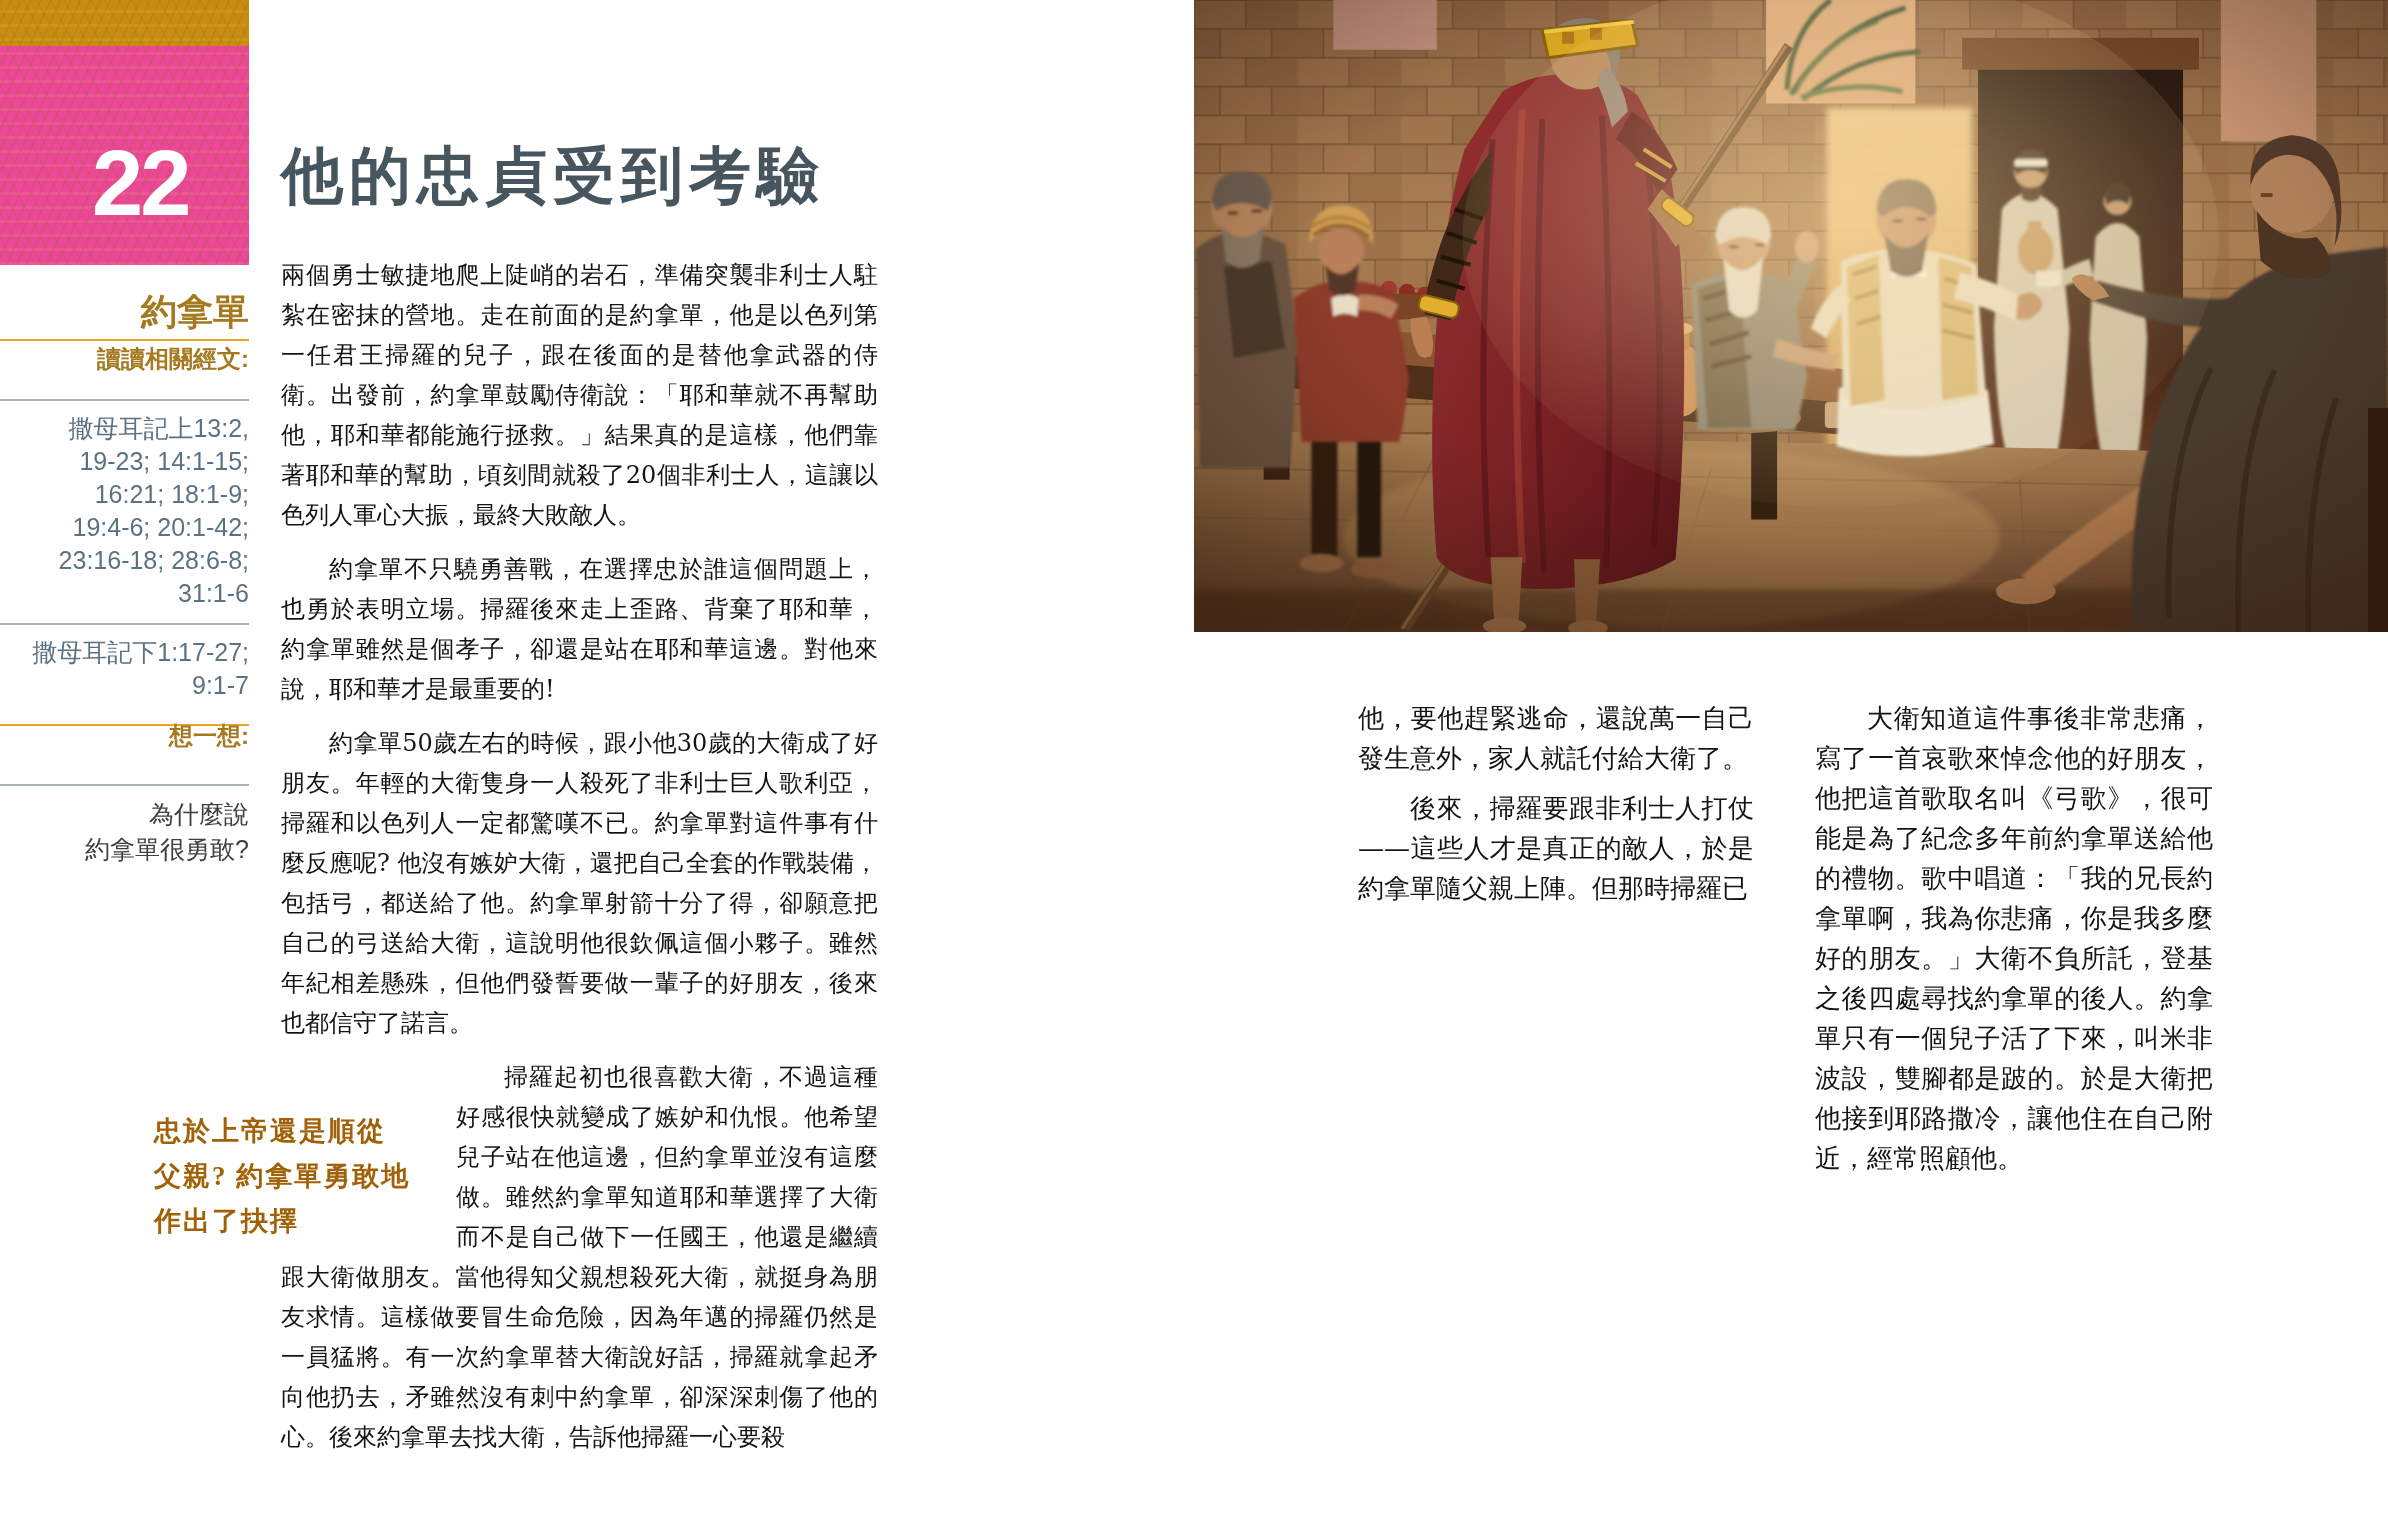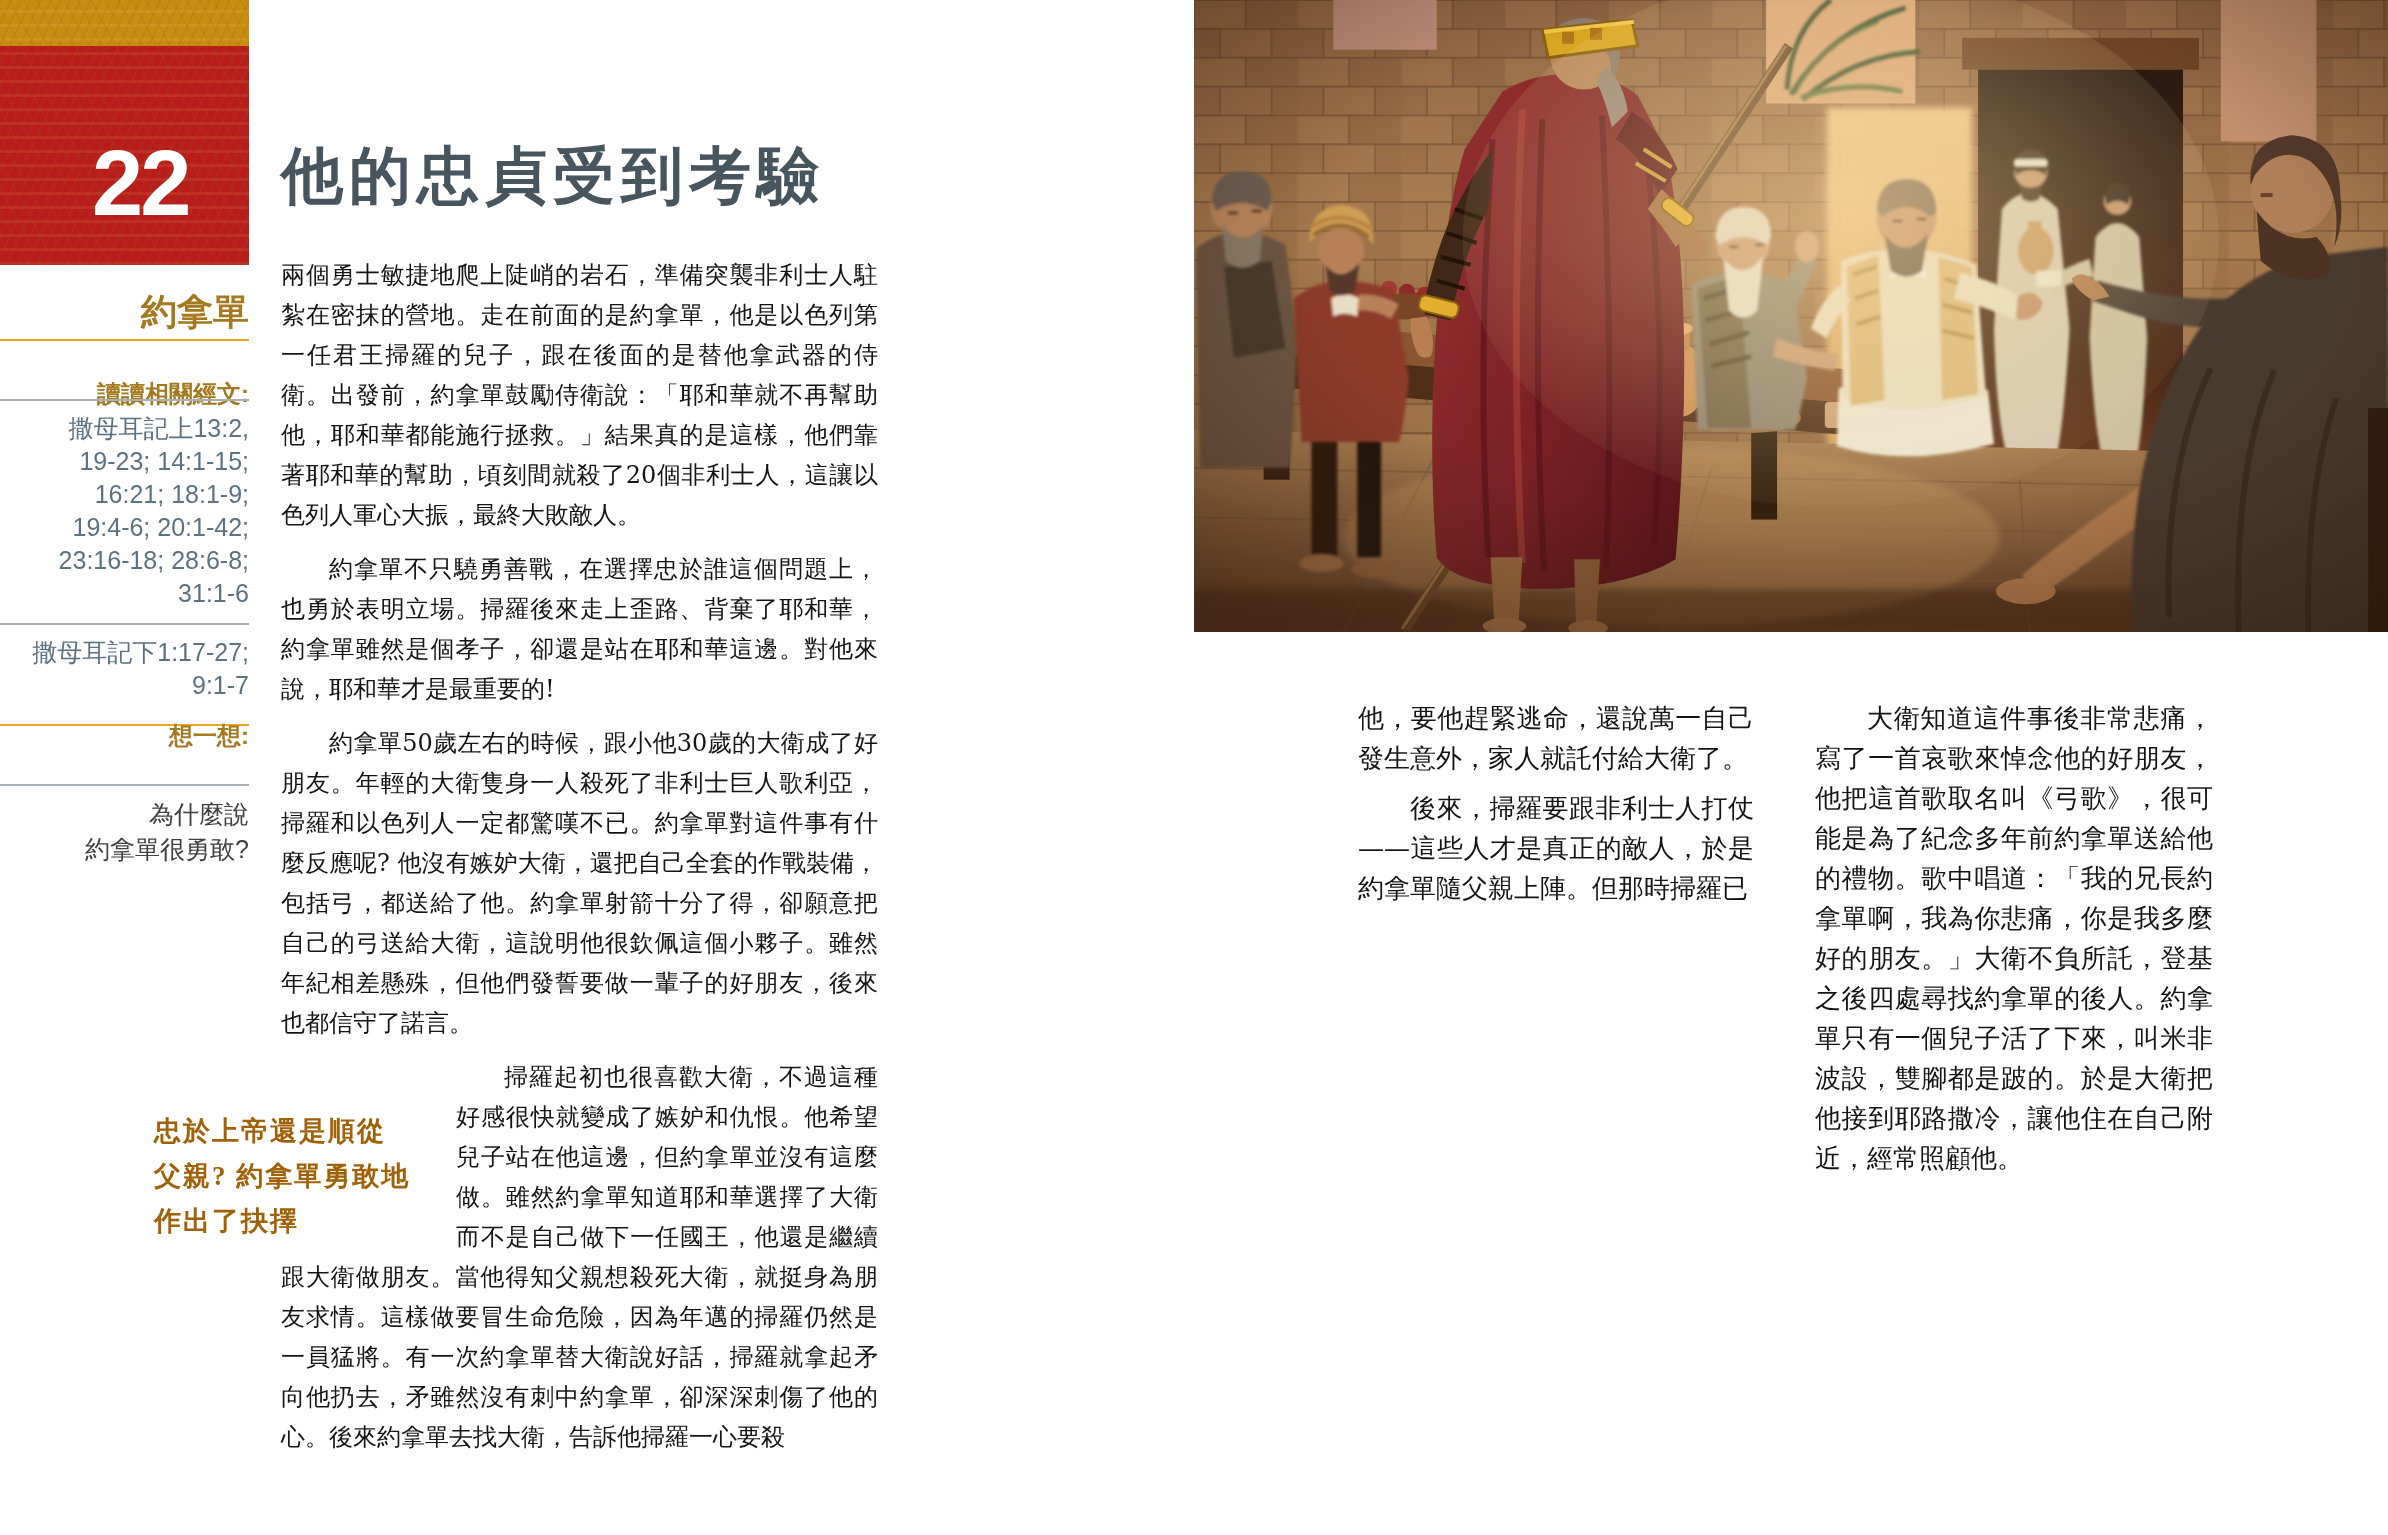--- a/index.html
+++ b/index.html
@@ -1,20 +1,20 @@
 <!DOCTYPE html>
 <html><head>
 <meta charset="utf-8">
 <style>
   html,body{margin:0;padding:0;background:#ffffff;}
   #page{position:relative;width:2388px;height:1535px;background:#ffffff;overflow:hidden;
         font-family:"Liberation Sans","DejaVu Sans",sans-serif;}
 
   
-  .chapter-block{position:absolute;left:0;top:0;width:249px;height:265px;background:#b91c1c;overflow:hidden;}
+  .chapter-block{position:absolute;left:0;top:0;width:249px;height:265px;background:#ec4899;overflow:hidden;}
   .chapter-block .band{position:absolute;left:0;top:0;width:100%;height:46px;background:#c78d10;}
   .chapter-block .hatch{position:absolute;inset:0;
      background:
        repeating-linear-gradient(115deg, rgba(150,95,8,.16) 0 2px, rgba(0,0,0,0) 2px 9px),
        repeating-linear-gradient(62deg, rgba(150,95,8,.12) 0 2px, rgba(0,0,0,0) 2px 12px),
        repeating-linear-gradient(0deg, rgba(255,214,120,.10) 0 3px, rgba(0,0,0,0) 3px 14px);}
   .chapter-number{position:absolute;left:92px;top:137px;font-size:92px;line-height:1;font-weight:700;
      color:#ffffff;letter-spacing:-3px;}
 
   
@@ -60,21 +60,21 @@
 
   <div class="chapter-block">
     <div class="band"></div>
     <div class="hatch"></div>
     <div class="chapter-number">22</div>
   </div>
 
   <div class="sidebar">
     <div class="sb-name">約拿單</div>
     <div class="rule gold" style="top:339px"></div>
-    <div class="sb-head" style="top:378px">讀讀相關經文:</div>
+    <div class="sb-head" style="top:343px">讀讀相關經文:</div>
     <div class="rule gray" style="top:399px"></div>
     <div class="sb-script" style="top:412px">
       <div>撒母耳記上13:2,</div>
       <div>19-23; 14:1-15;</div>
       <div>16:21; 18:1-9;</div>
       <div>19:4-6; 20:1-42;</div>
       <div>23:16-18; 28:6-8;</div>
       <div>31:1-6</div>
     </div>
     <div class="rule gray" style="top:623px"></div>

